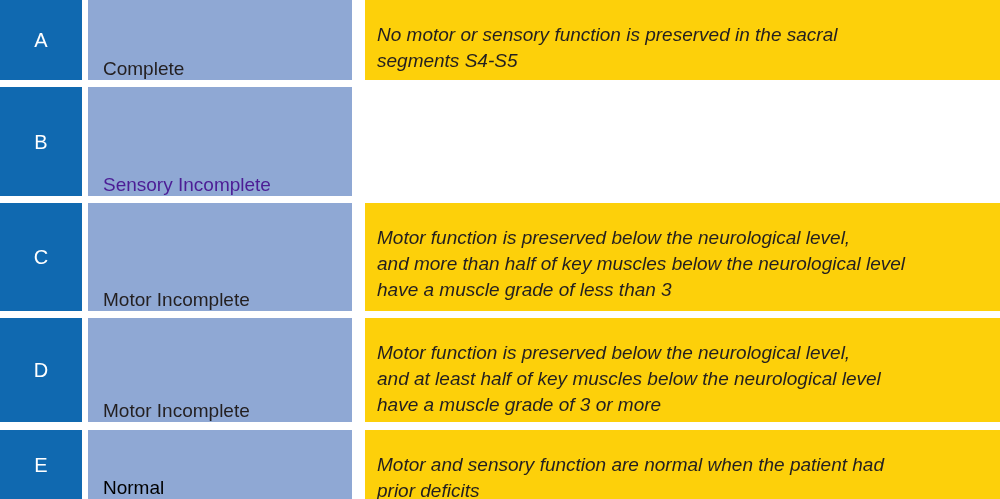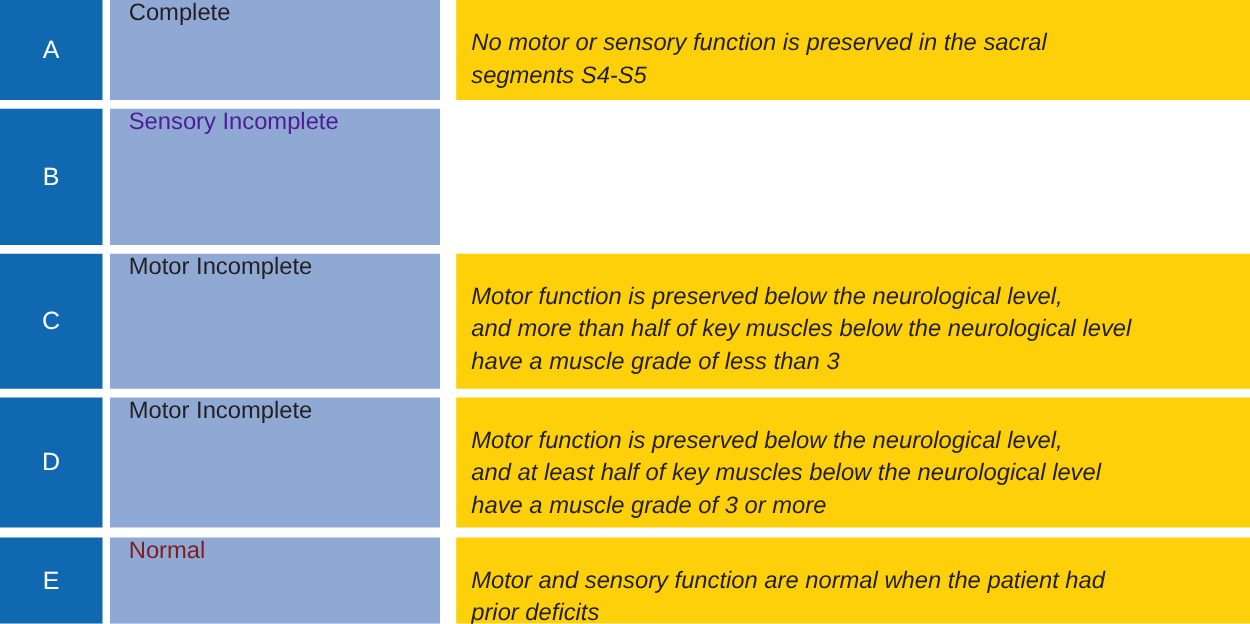--- a/index.html
+++ b/index.html
@@ -49,21 +49,21 @@
   }
 
   .label-cell {
     position: absolute;
     left: 88px;
     top: 0;
     width: 264px;
     height: 100%;
     background: var(--label-bg, #8fa8d4);
     display: flex;
-    align-items: flex-start;
+    align-items: flex-end;
     box-sizing: border-box;
     padding-left: 15px;
   }
 
   .label-text {
     color: #231f20;
     font-size: 19px;
     font-weight: 400;
     line-height: 1.15;
   }
@@ -141,21 +141,21 @@
 and at least half of key muscles below the neurological level
 have a muscle grade of 3 or more</span>
     </div>
   </div>
 
   <div class="scale-row" style="top:430px;height:69px;">
     <div class="grade-cell">
       <span class="grade-letter" style="color: rgb(255, 255, 255);">E</span>
     </div>
     <div class="label-cell">
-      <span class="label-text" style="color: #7f1d1d;">Normal</span>
+      <span class="label-text" style="color: #000000;">Normal</span>
     </div>
     <div class="desc-cell">
       <span class="desc-text" style="color: rgb(35, 31, 32);">Motor and sensory function are normal when the patient had
 prior deficits</span>
     </div>
   </div>
 
 </div>
 
 </body></html>

